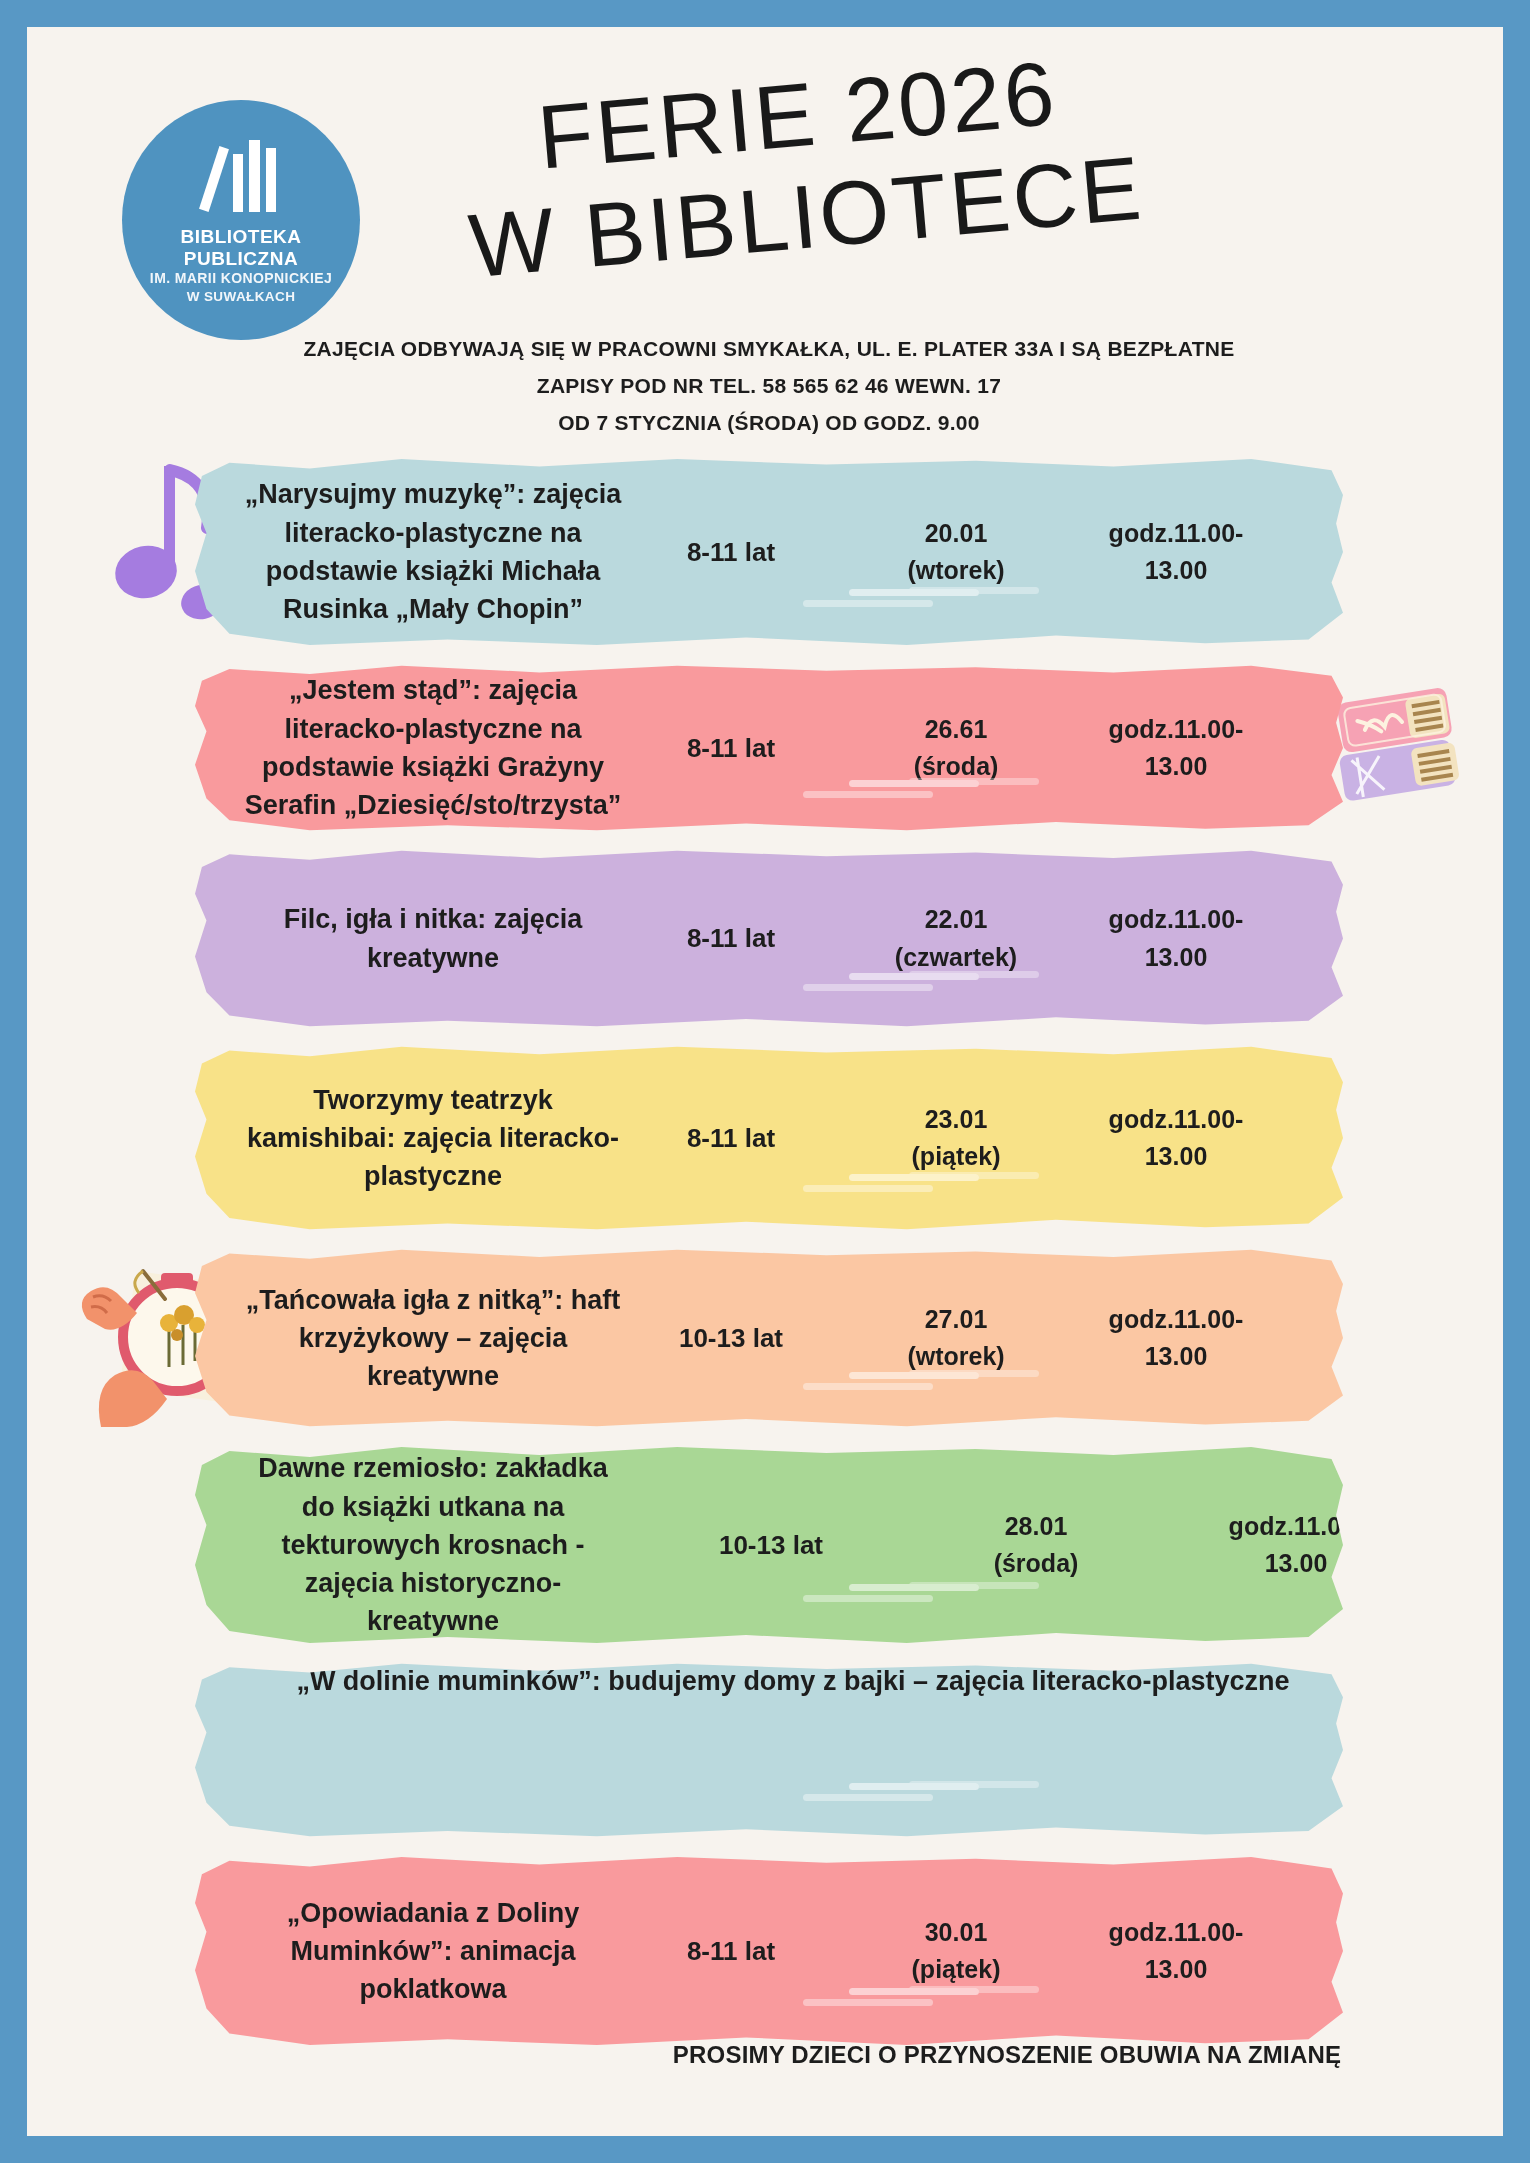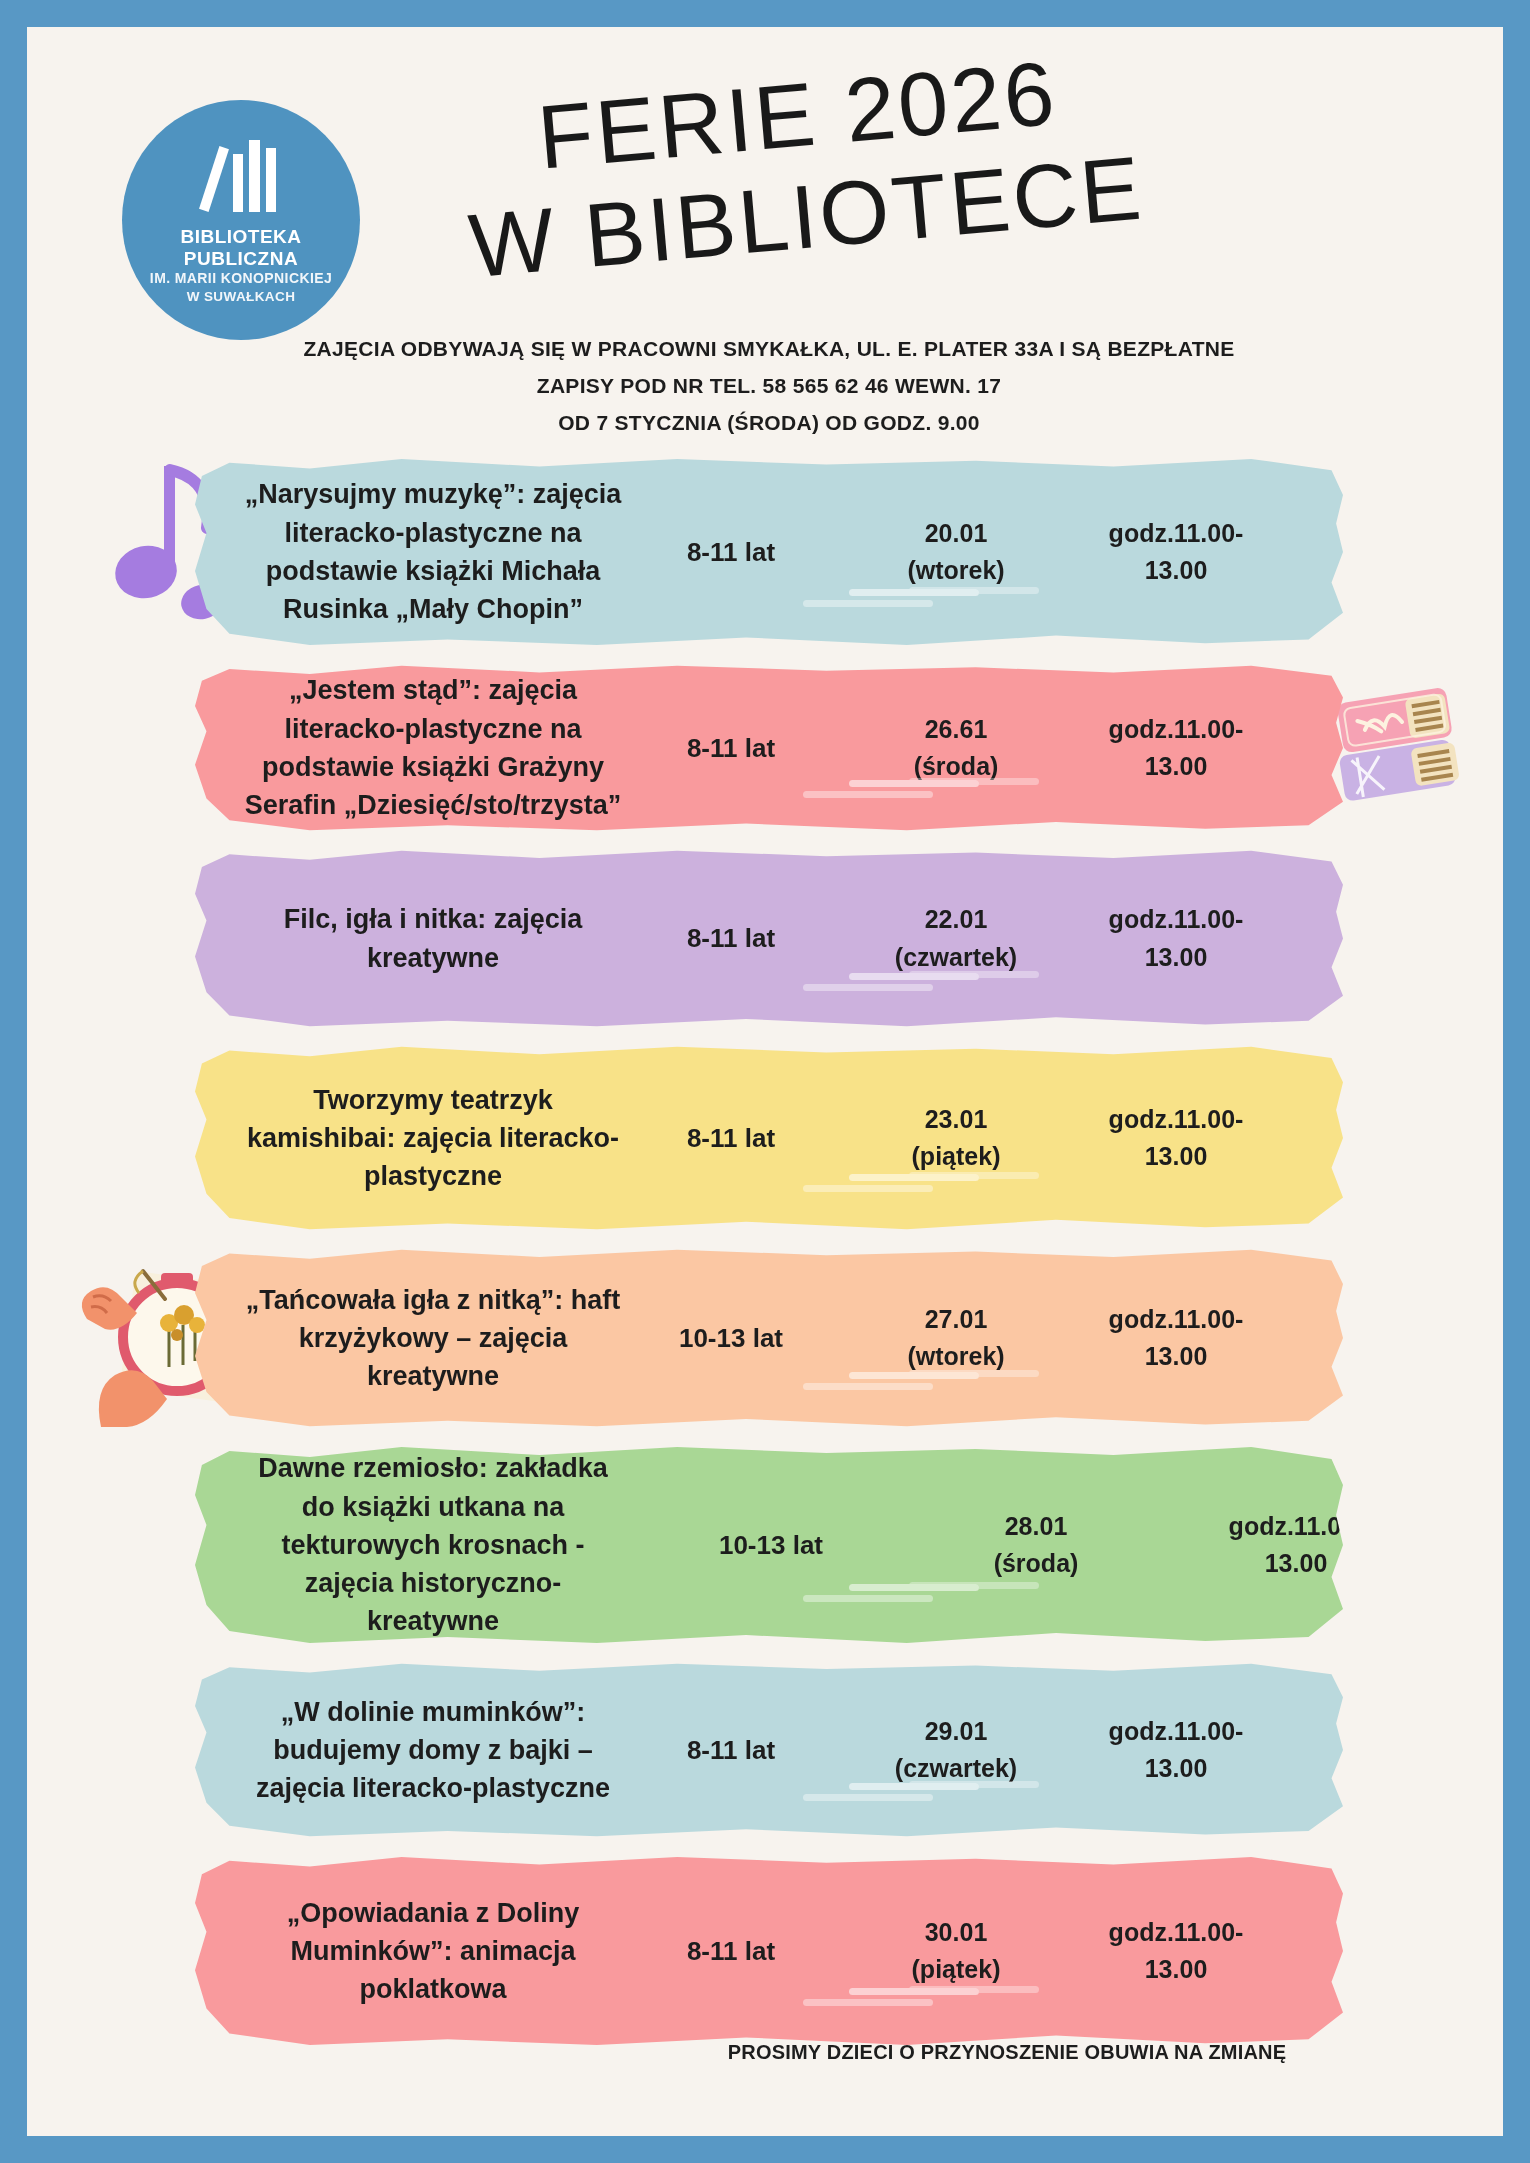--- a/index.html
+++ b/index.html
@@ -56,21 +56,21 @@
     font-weight:bold;font-size:27px;line-height:1.42;}
   .c-age{flex:0 0 180px;margin-left:18px;text-align:center;
     font-weight:bold;font-size:26px;}
   .c-date{flex:0 0 190px;margin-left:40px;text-align:center;
     font-weight:bold;font-size:25px;line-height:1.5;white-space:pre-line;}
   .c-time{flex:0 0 210px;margin-left:20px;text-align:center;
     font-weight:bold;font-size:25px;line-height:1.5;white-space:pre-line;}
   
   .footer{
     position:absolute;left:640px;top:2014px;width:680px;
-    text-align:center;font-weight:bold;font-size:20px;letter-spacing:.2px;
+    text-align:center;font-weight:bold;font-size:24px;letter-spacing:.2px;
   }
   
   .deco{position:absolute;pointer-events:none;}
   .deco-notes{left:75px;top:405px;}
   .deco-books{left:1298px;top:632px;}
   .deco-embroidery{left:30px;top:1222px;}
 </style>
 </head>
 <body>
 
@@ -189,21 +189,21 @@
 
     <div class="row h6" style="background: rgb(169, 215, 149); gap: 40px;">
       <div class="c-title">Dawne rzemiosło: zakładka do książki utkana na tekturowych krosnach - zajęcia historyczno-kreatywne</div>
       <div class="c-age">10-13 lat</div>
       <div class="c-date">28.01
 (środa)</div>
       <div class="c-time">godz.11.00-
 13.00</div>
     </div>
 
-    <div class="row h7" style="background: rgb(186, 217, 221);">
+    <div class="row h7" style="background: rgb(186, 217, 221); flex-direction: column;">
       <div class="c-title">„W dolinie muminków”: budujemy domy z bajki – zajęcia literacko-plastyczne</div>
       <div class="c-age">8-11 lat</div>
       <div class="c-date">29.01
 (czwartek)</div>
       <div class="c-time">godz.11.00-
 13.00</div>
     </div>
 
     <div class="row h8" style="background: rgb(249, 154, 157);">
       <div class="c-title">„Opowiadania z Doliny Muminków”: animacja poklatkowa</div>

